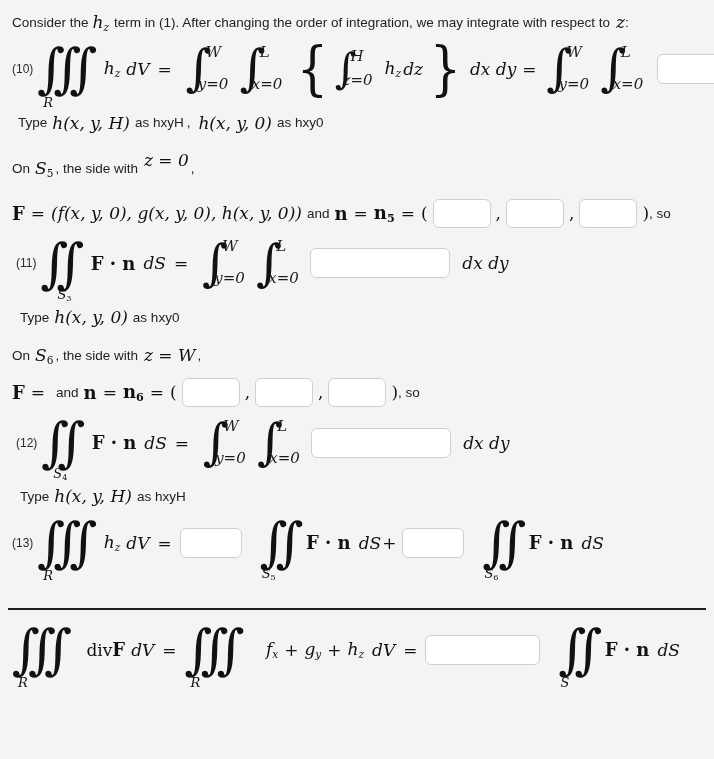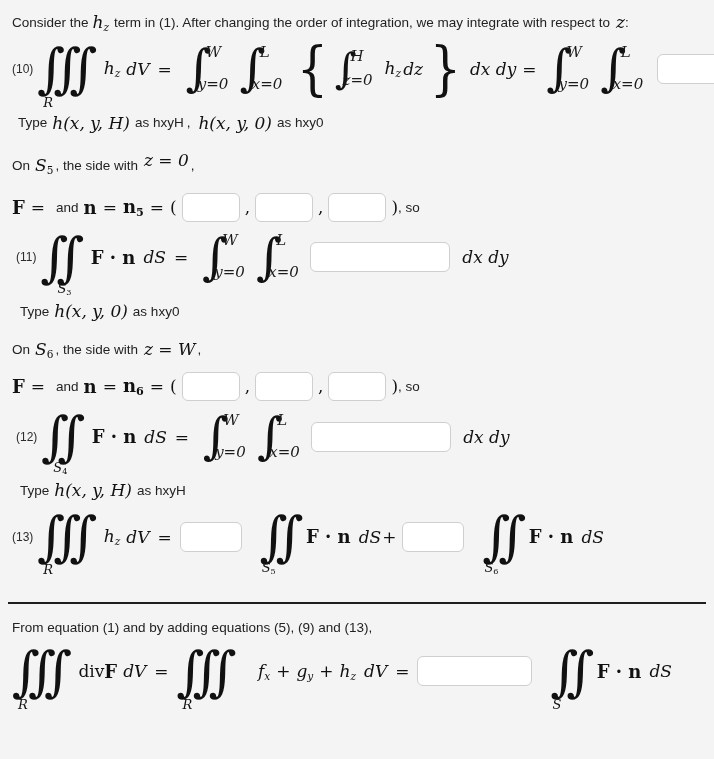--- a/index.html
+++ b/index.html
@@ -253,27 +253,28 @@
     <span>as hxyH</span>
     <span style="margin:0 3px;">,</span>
     <span class="mi" style="margin:0 5px;">h(x, y, 0)</span>
     <span>as hxy0</span>
   </div>
 
   <div class="prose row" style="margin-top:13px; padding-left:4px;">
     <span>On</span>
     <span class="mi" style="margin:0 2px 0 5px;"><span>S</span><sub class="sn">5</sub></span>
     <span>, the side with</span>
-    <span class="mi" style="margin:0 2px 10px 6px;">z = 0</span>
+    <span class="mi" style="margin:0 2px 16px 6px;">z = 0</span>
     <span>,</span>
   </div>
 
   <div class="row" style="margin-top:10px; padding-left:4px;">
     <span class="mb">F</span>
     <span class="mn" style="margin:0 6px;">=</span>
+    <span class="mi">(f(x, y, 0), g(x, y, 0), h(x, y, 0))</span>
     <span class="prose" style="margin:0 5px;">and</span>
     <span class="mb">n</span>
     <span class="mn" style="margin:0 6px;">=</span>
     <span class="mb"><span>n</span><sub class="sn">5</sub></span>
     <span class="mn" style="margin:0 6px;">=</span>
     <span class="mn" style="margin-right:5px;">(</span>
     <input class="ansbox vec" type="text" value="" style="">
     <span class="mn" style="margin:0 5px;">,</span>
     <input class="ansbox vec" type="text" value="" style="">
     <span class="mn" style="margin:0 5px;">,</span>
@@ -416,29 +417,28 @@
       <span class="intsym">∫∫</span>
       <span class="sublab" style="left:2px;"><span>S</span><sub class="sn">6</sub></span>
     </span>
 
     <span class="mb" style="margin-left:8px;">F · n</span>
     <span class="mi" style="margin-left:8px;">dS</span>
   </div>
 
   <hr class="divider" style="margin-top:40px;">
 
-  <div class="prose" style="margin-top:2px; padding-left:4px;">From equation (1) and by adding equations (5), (9) and (13),</div>
 
   <div class="eqrow" style="margin-top:8px; padding-left:4px;">
     <span class="intg" style="margin-right:10px;">
       <span class="intsym">∫∫∫</span>
       <span class="sublab">R</span>
     </span>
 
-    <span class="mn" style="margin-left:8px;">div</span>
+    <span class="mn" style="margin-left:16px;">div</span>
     <span class="mb">F</span>
     <span class="mi" style="margin-left:6px;">dV</span>
     <span class="mn" style="margin:0 8px;">=</span>
 
     <span class="intg" style="margin-right:10px;">
       <span class="intsym">∫∫∫</span>
       <span class="sublab">R</span>
     </span>
 
     <span class="mi" style="margin-left:23px;"><span>f</span><sub class="s">x</sub></span>

